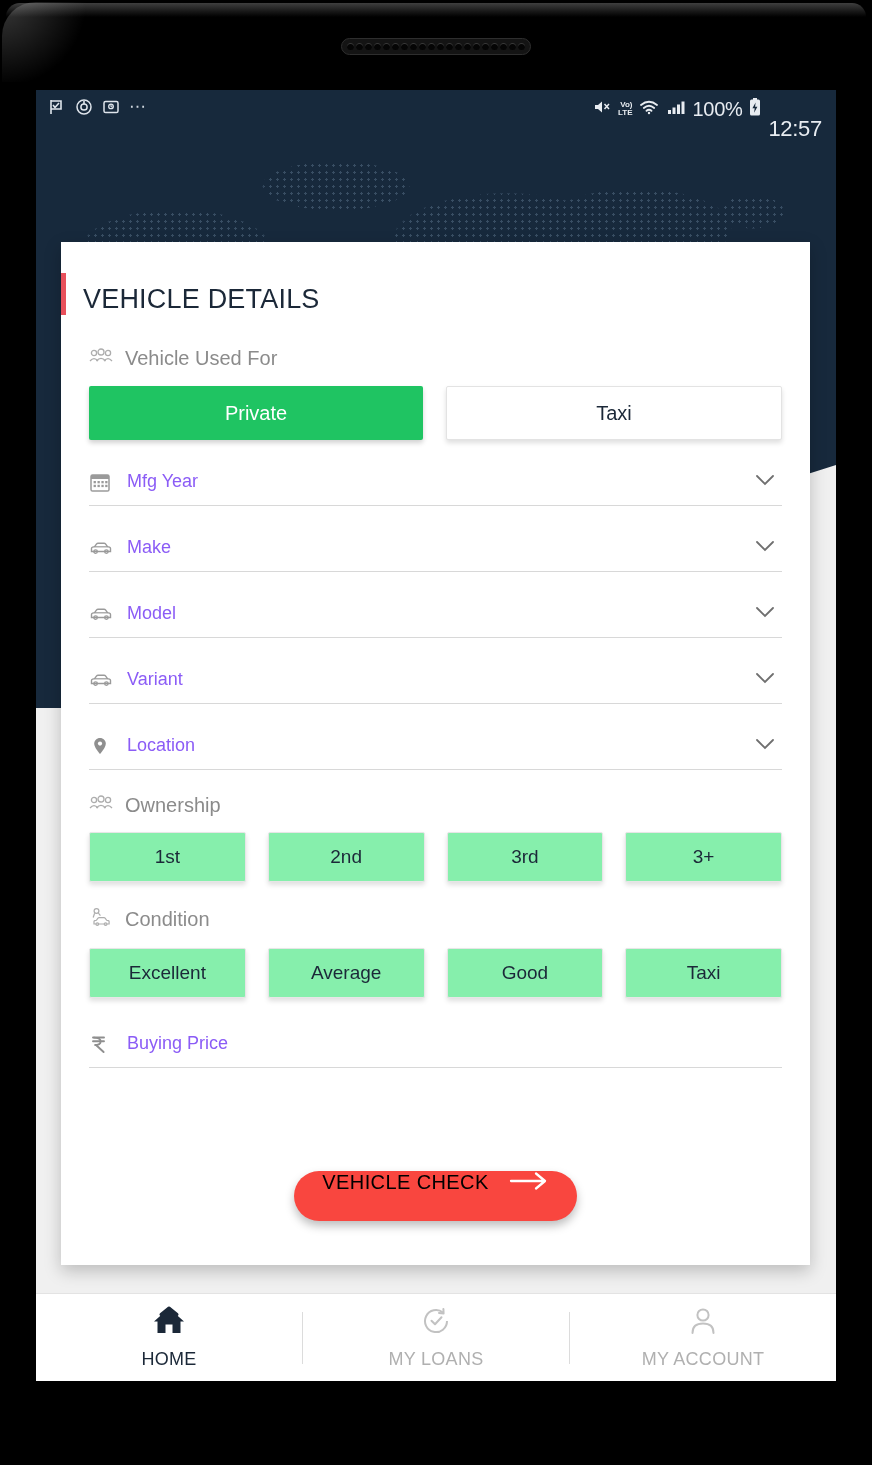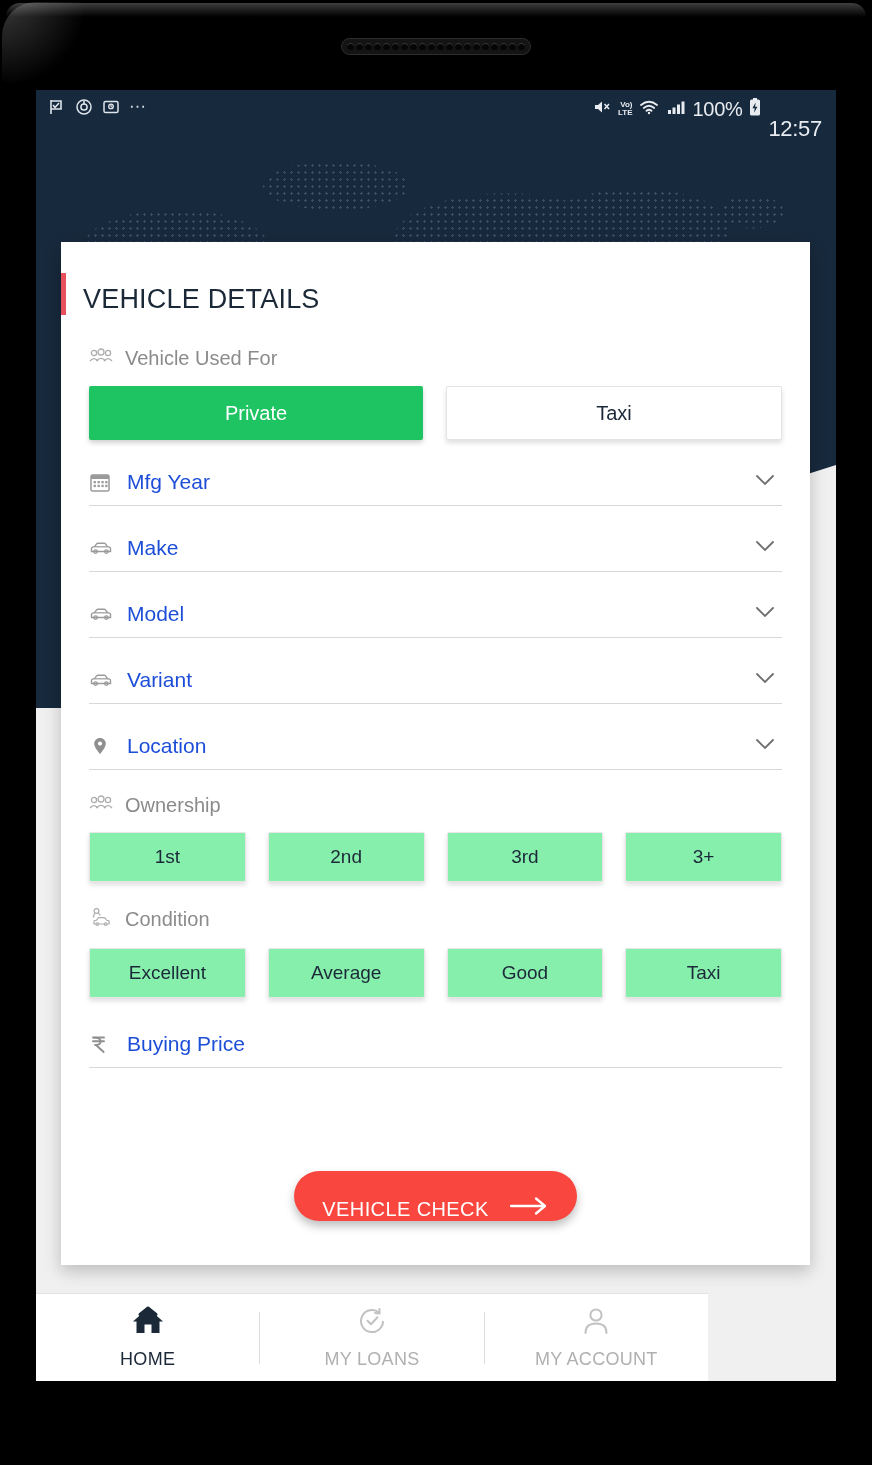--- a/index.html
+++ b/index.html
@@ -150,47 +150,47 @@
     box-shadow: 0 3px 5px rgba(0,0,0,.13);
   }
 
   
   .field {
     display: flex; align-items: center;
     height: 48px; margin-top: 18px;
     border-bottom: 1px solid #d8d8d8;
   }
   .field .fi { width: 30px; display:flex; align-items:center; }
-  .field .ftxt { color: #1d4ed8; font-size: 21px; margin-left: 8px; flex: 1; }
+  .field .ftxt { color: #8b5cf6; font-size: 18px; margin-left: 8px; flex: 1; }
   .chev { margin-right: 2px; }
 
   
   .seg4 { display: flex; gap: 22px; margin-top: 15px; }
   .seg4 > div {
     flex: 1; height: 50px; display: flex; align-items: center; justify-content: center;
     background: #86efac; border: 1px solid #e6e6e6; color: #1b2838; font-size: 19px;
     box-shadow: 0 3px 5px rgba(0,0,0,.13); border-radius: 2px;
   }
 
   .label-row { display: flex; align-items: center; gap: 12px; margin-top: 24px; color:#8b8b8b; font-size: 20px; }
 
   
   .cta-wrap { position: absolute; left: 0; bottom: 44px; width: 749px; display:flex; justify-content:center; }
   .cta {
-    background: #f9463f; color: #ffffff;
+    background: #f9463f; color: #000000;
     height: 50px; border-radius: 25px;
-    display: flex; align-items: flex-end; gap: 20px;
+    display: flex; align-items: flex-start; gap: 20px;
     padding: 0 26px 0 28px;
     font-size: 20px; letter-spacing: .4px;
     box-shadow: 0 5px 10px rgba(0,0,0,.26);
   }
 
   
   .bottomnav {
-    position: absolute; left: 0; bottom: 0; width: 672px; height: 88px;
+    position: absolute; left: 0; bottom: 0; width: 800px; height: 88px;
     background: #fff; border-top: 1px solid #e3e3e3;
     display: flex; align-items: center; z-index: 7;
   }
   .navitem {
     flex: 1; height: 100%;
     display: flex; flex-direction: column; align-items: center; justify-content: center; gap: 7px;
     font-size: 18px; letter-spacing: .3px;
   }
   .navitem.active { color: #1b2838; }
   .navitem.idle { color: #b0b0b0; }

